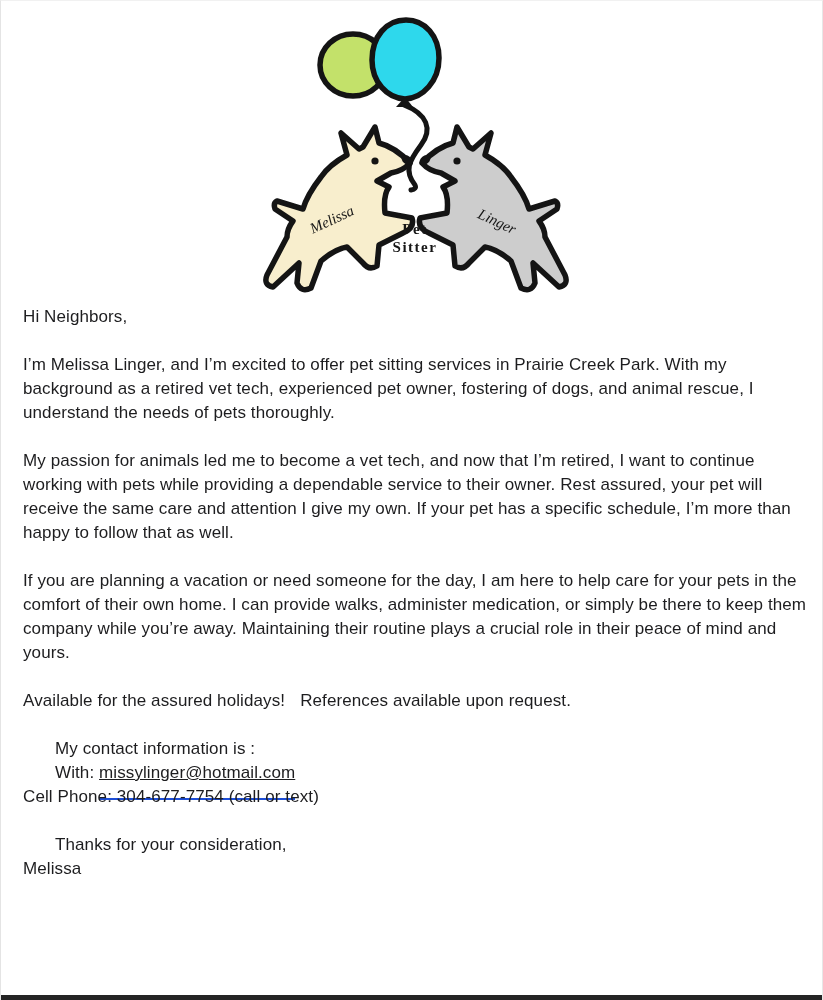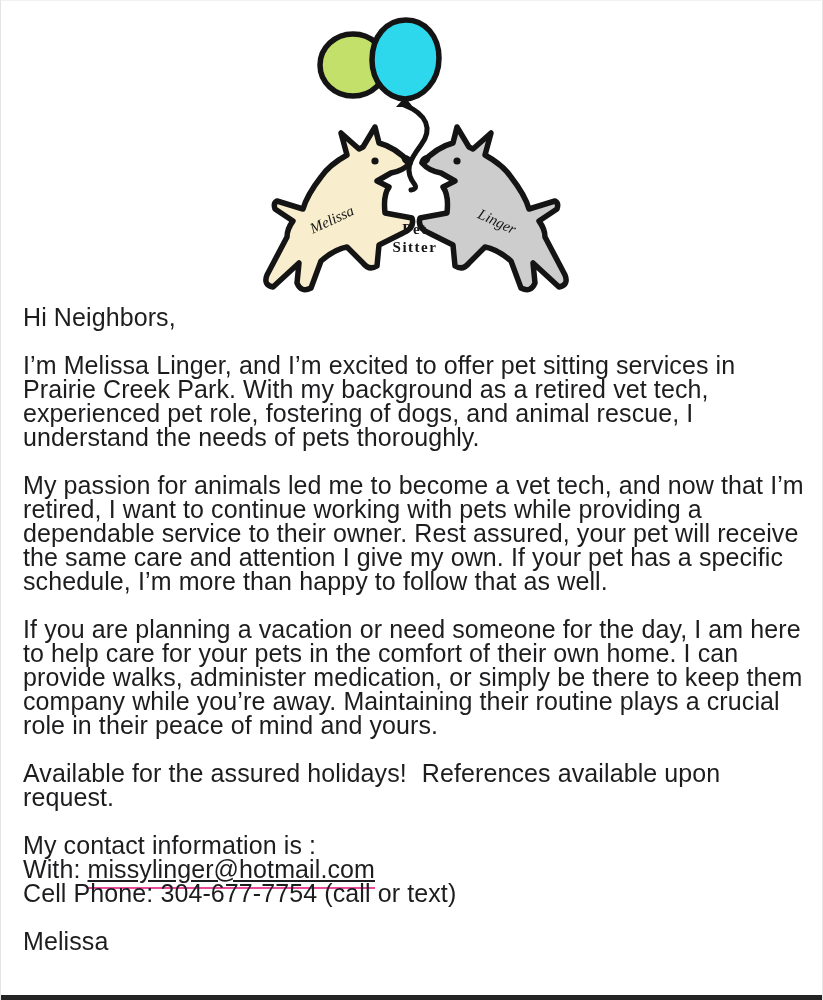--- a/index.html
+++ b/index.html
@@ -7,27 +7,27 @@
   .page {
     position:relative; width:823px; height:1000px; box-sizing:border-box;
     background:#ffffff; overflow:hidden;
     border-left:1px solid #e4e4e4; border-right:1px solid #e7e7e7; border-top:1px solid #f1f1f1;
   }
   .logo-svg { position:absolute; left:0; top:0; width:823px; height:300px; overflow:visible; }
   .logo-name { font-family:"Liberation Serif", serif; font-style:italic; font-size:15px; fill:#161616; }
   .logo-tag  { font-family:"Liberation Serif", serif; font-weight:bold; font-size:15px; letter-spacing:1.5px; fill:#161616; }
   .letter {
     position:absolute; left:22px; top:304px; width:784px;
-    color:#1d1d1f; font-size:25px; line-height:24px; letter-spacing:0.1px;
+    color:#1d1d1f; font-size:17px; line-height:24px; letter-spacing:0.1px;
   }
   .letter p { margin:0 0 24px 0; }
-  .letter p.tight { margin-bottom:0; }
+  .letter p.tight { margin-bottom:0;margin-left:32px; }
   .email-link {
     color:inherit; cursor:pointer;
-    border-bottom:2px solid #ec4899; padding-bottom:4px;
+    border-bottom:2px solid #1d4ed8; padding-bottom:16px;
   }
   .sp { display:inline-block; width:15px; }
   .bottom-bar { position:absolute; left:0; bottom:0; width:823px; height:5px; background:#242424; }
 </style>
 </head>
 <body>
 
 <div class="page">
 
   <svg class="logo-svg" viewBox="0 0 823 300">
@@ -66,30 +66,31 @@
 
     <text class="logo-name" x="333" y="223" text-anchor="middle" transform="rotate(-25 333 223)">Melissa</text>
     <text class="logo-name" x="494" y="225" text-anchor="middle" transform="rotate(25 494 225)">Linger</text>
     <text class="logo-tag" x="414" y="233" text-anchor="middle">Pet</text>
     <text class="logo-tag" x="414" y="251" text-anchor="middle">Sitter</text>
   </svg>
 
   <main class="letter">
     <p>Hi Neighbors,</p>
 
-    <p>I’m Melissa Linger, and I’m excited to offer pet sitting services in Prairie Creek Park. With my background as a retired vet tech, experienced pet role, fostering of dogs, and animal rescue, I understand the needs of pets thoroughly.</p>
+    <p>I’m Melissa Linger, and I’m excited to offer pet sitting services in Prairie Creek Park. With my background as a retired vet tech, experienced pet owner, fostering of dogs, and animal rescue, I understand the needs of pets thoroughly.</p>
 
     <p>My passion for animals led me to become a vet tech, and now that I’m retired, I want to continue working with pets while providing a dependable service to their owner. Rest assured, your pet will receive the same care and attention I give my own. If your pet has a specific schedule, I’m more than happy to follow that as well.</p>
 
     <p>If you are planning a vacation or need someone for the day, I am here to help care for your pets in the comfort of their own home. I can provide walks, administer medication, or simply be there to keep them company while you’re away. Maintaining their routine plays a crucial role in their peace of mind and yours.</p>
 
 
     <p><span>Available for the assured holidays!</span><span class="sp"></span><span>References available upon request.</span></p>
 
     <p class="tight">My contact information is :</p>
     <p class="tight"><span>With: </span><a class="email-link" href="#">missylinger@hotmail.com</a></p>
     <p>Cell Phone: 304-677-7754 (call or text)</p>
 
+    <p class="tight">Thanks for your consideration,</p>
     <p>Melissa</p>
   </main>
 
   <div class="bottom-bar"></div>
 </div>
 
 </body></html>

